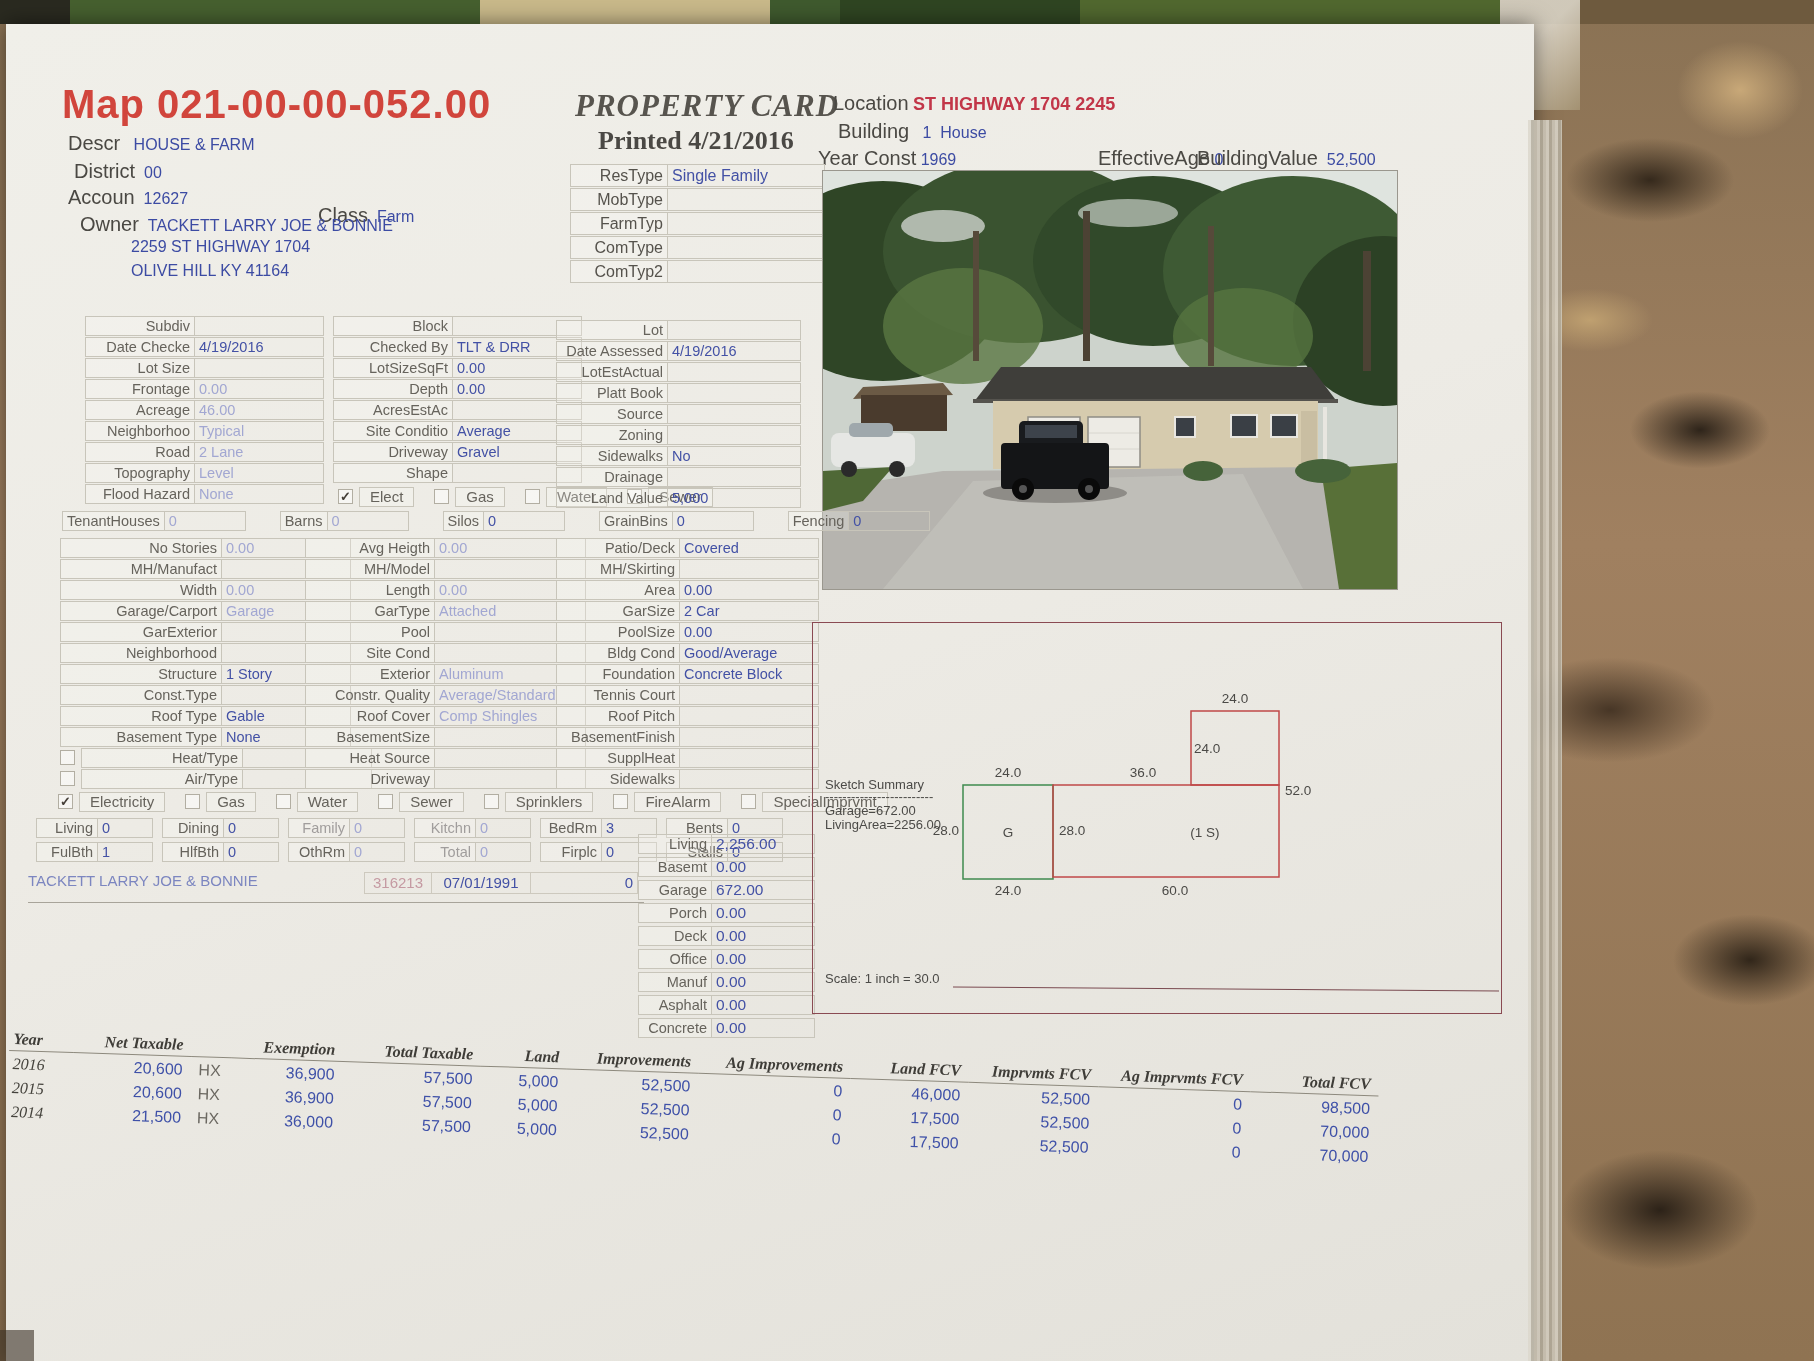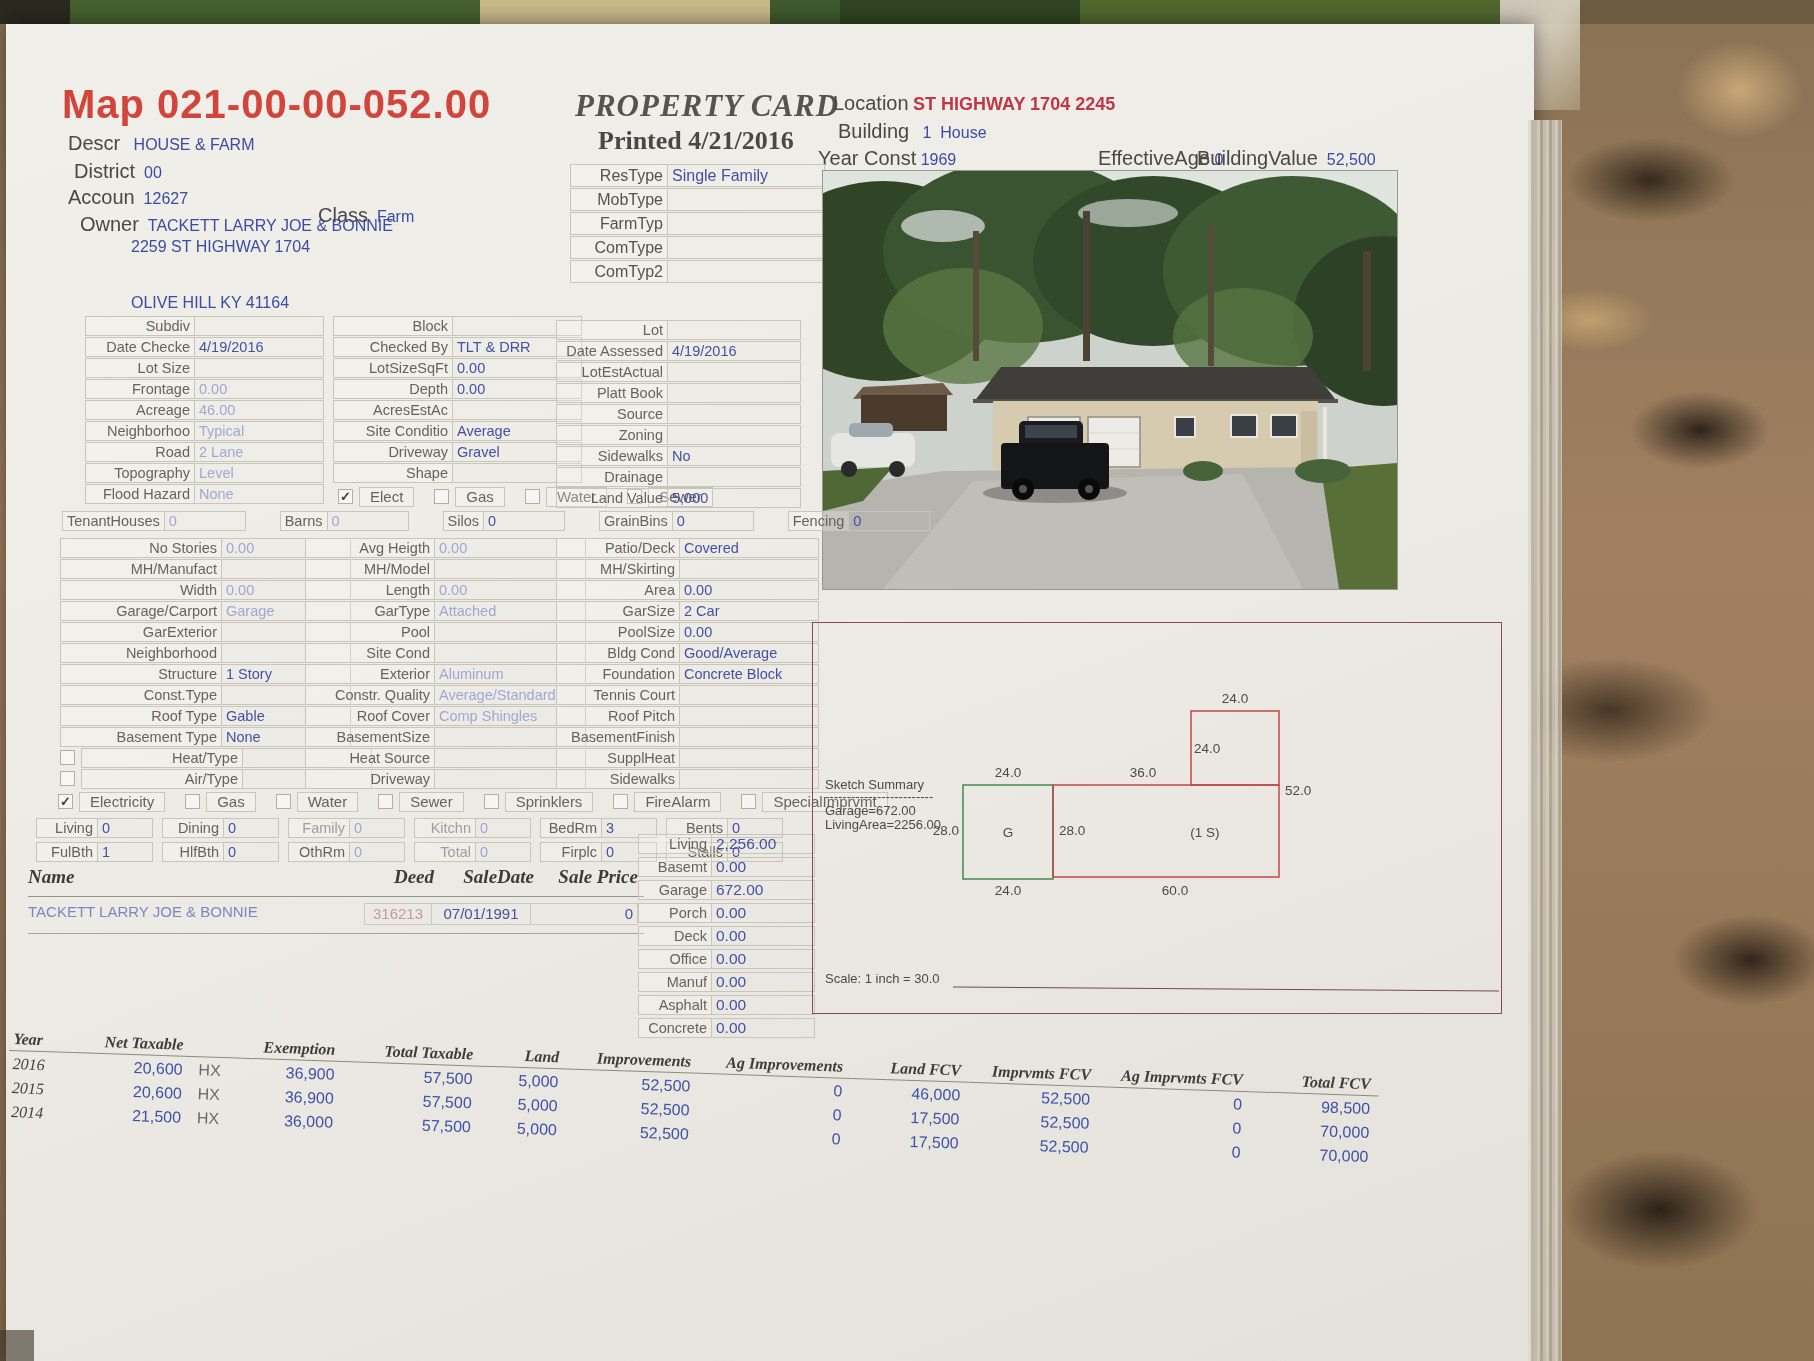--- a/index.html
+++ b/index.html
@@ -103,21 +103,21 @@
 <div class="stack"></div>
 <div class="strip" style="left:0;top:1330px;width:34px;height:31px;background:#3a3024;opacity:.6;"></div>
 
 <div class="abs red-title" style="left:62px;top:82px;">Map 021-00-00-052.00</div>
 <div class="abs" style="left:68px;top:132px;"><span class="lab">Descr</span>&nbsp;&nbsp;&nbsp;<span class="val">HOUSE &amp; FARM</span></div>
 <div class="abs" style="left:74px;top:160px;"><span class="lab">District</span>&nbsp;&nbsp;<span class="val">00</span></div>
 <div class="abs" style="left:318px;top:162px;margin-top:42px;"><span class="lab">Class</span>&nbsp;&nbsp;<span class="val">Farm</span></div>
 <div class="abs" style="left:68px;top:186px;"><span class="lab">Accoun</span>&nbsp;&nbsp;<span class="val">12627</span></div>
 <div class="abs" style="left:80px;top:213px;"><span class="lab">Owner</span>&nbsp;&nbsp;<span class="val">TACKETT LARRY JOE &amp; BONNIE</span></div>
 <div class="abs val" style="left:131px;top:238px;">2259 ST HIGHWAY 1704</div>
-<div class="abs val" style="left:131px;top:262px;margin-top:32px;">OLIVE HILL KY 41164</div>
+<div class="abs val" style="left:131px;top:262px;">OLIVE HILL KY 41164</div>
 
 <div class="abs serif-title" style="left:575px;top:88px;">PROPERTY CARD</div>
 <div class="abs serif-sub" style="left:598px;top:126px;">Printed 4/21/2016</div>
 
 <div class="abs" style="left:833px;top:92px;"><span class="lab">Location</span>&nbsp;<span class="loc-val">ST HIGHWAY 1704 2245</span></div>
 <div class="abs" style="left:838px;top:120px;"><span class="lab">Building</span>&nbsp;&nbsp;&nbsp;<span class="val" style="white-space:pre;">1  House</span></div>
 <div class="abs" style="left:818px;top:147px;"><span class="lab">Year Const</span>&nbsp;<span class="val">1969</span></div>
 <div class="abs" style="left:1098px;top:147px;"><span class="lab">EffectiveAge</span>&nbsp;<span class="val">0</span></div>
 <div class="abs" style="left:1197px;top:147px;"><span class="lab">BuildingValue</span>&nbsp;&nbsp;<span class="val">52,500</span></div>
 
@@ -258,23 +258,20 @@
     <div class="frow"><span class="flabel">SupplHeat</span><span class="fval"></span></div>
     <div class="frow"><span class="flabel">Sidewalks</span><span class="fval"></span></div>
   </div>
 
 <div class="abs" style="left:58px;top:792px;white-space:nowrap;"><span class="ucell"><span class="cbox">✓</span><span class="ulabel">Electricity</span></span><span class="ucell"><span class="cbox"></span><span class="ulabel">Gas</span></span><span class="ucell"><span class="cbox"></span><span class="ulabel">Water</span></span><span class="ucell"><span class="cbox"></span><span class="ulabel faint-label">Sewer</span></span><span class="ucell"><span class="cbox"></span><span class="ulabel faint-label">Sprinklers</span></span><span class="ucell"><span class="cbox"></span><span class="ulabel">FireAlarm</span></span><span class="ucell"><span class="cbox"></span><span class="ulabel">SpecialImprvmt</span></span></div>
 
 <div class="abs" style="left:36px;top:818px;white-space:nowrap;"><span class="rcell"><span class="flabel">Living</span><span class="fval">0</span></span><span class="rcell"><span class="flabel">Dining</span><span class="fval">0</span></span><span class="rcell"><span class="flabel faint-label">Family</span><span class="fval faint">0</span></span><span class="rcell"><span class="flabel faint-label">Kitchn</span><span class="fval faint">0</span></span><span class="rcell"><span class="flabel">BedRm</span><span class="fval">3</span></span><span class="rcell"><span class="flabel">Bents</span><span class="fval">0</span></span></div>
 <div class="abs" style="left:36px;top:842px;white-space:nowrap;"><span class="rcell"><span class="flabel">FulBth</span><span class="fval">1</span></span><span class="rcell"><span class="flabel">HlfBth</span><span class="fval">0</span></span><span class="rcell"><span class="flabel">OthRm</span><span class="fval faint">0</span></span><span class="rcell"><span class="flabel faint-label">Total</span><span class="fval faint">0</span></span><span class="rcell"><span class="flabel">Firplc</span><span class="fval">0</span></span><span class="rcell"><span class="flabel">Stalls</span><span class="fval">0</span></span></div>
 
 <div class="abs sales" style="left:28px;top:866px;">
-  <div class="sales-head">
-    <span class="sh n">Name</span><span class="sh d">Deed</span><span class="sh sd">SaleDate</span><span class="sh sp">Sale Price</span>
-  </div>
   <div class="sales-row">
     <span class="sr n">TACKETT LARRY JOE &amp; BONNIE</span><span class="sr d">316213</span><span class="sr sd">07/01/1991</span><span class="sr sp">0</span>
   </div>
 </div>
 
 <div class="abs c-areas" style="left:638px;top:834px;">
     <div class="frow"><span class="flabel">Living</span><span class="fval">2,256.00</span></div>
     <div class="frow"><span class="flabel">Basemt</span><span class="fval">0.00</span></div>
     <div class="frow"><span class="flabel">Garage</span><span class="fval">672.00</span></div>
     <div class="frow"><span class="flabel">Porch</span><span class="fval">0.00</span></div>

